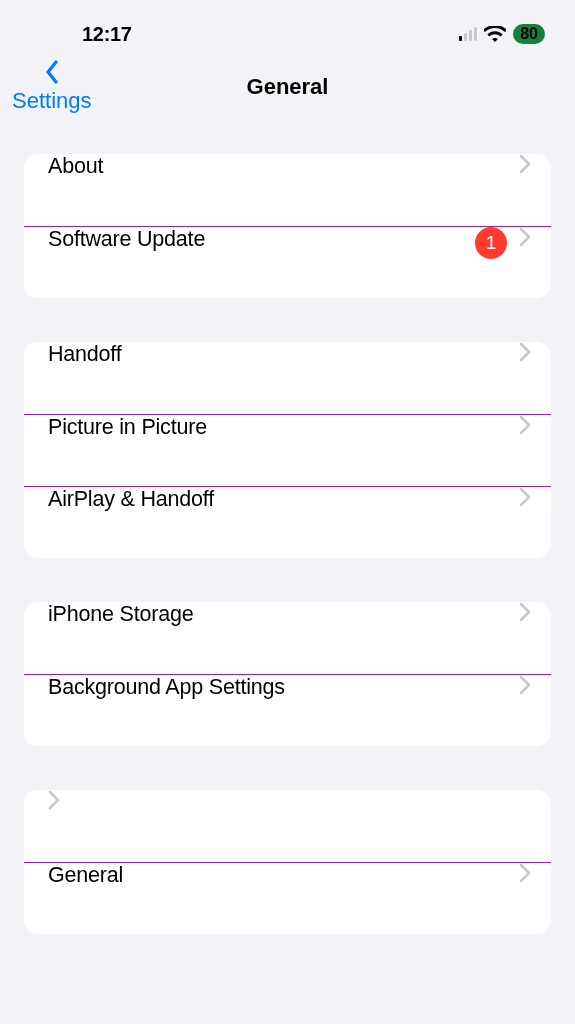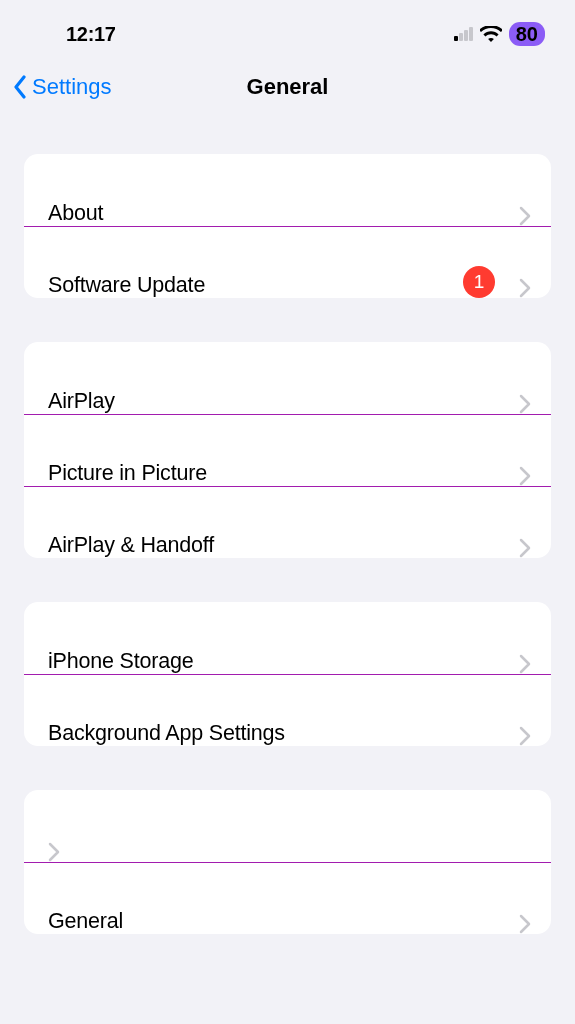--- a/index.html
+++ b/index.html
@@ -21,21 +21,21 @@
       display: flex;
       justify-content: space-between;
       align-items: center;
       padding: 18px 30px 8px 30px;
       height: 58px;
     }
     .status-time {
       font-size: 20px;
       font-weight: 600;
       letter-spacing: -0.3px;
-      margin-left: 36px;
+      margin-left: 52px;
     }
     .status-right {
       display: flex;
       align-items: center;
       gap: 7px;
     }
     .cell-icon {
       display: flex;
       align-items: flex-end;
       gap: 1.5px;
@@ -46,43 +46,44 @@
       border-radius: 1px;
       background: #c7c7cc;
     }
     .cell-bar.active { background: #000; }
     .cb1 { height: 5px; }
     .cb2 { height: 8px; }
     .cb3 { height: 11px; }
     .cb4 { height: 14px; }
     .wifi-icon svg { width: 22px; height: 16px; display: block; }
     .battery-pill {
-      background: #8b5cf6;
+      background: #15803d;
       border-radius: 11px;
       padding: 2px 7px;
-      font-size: 20px;
+      font-size: 16px;
       font-weight: 700;
       display: flex;
       align-items: center;
       line-height: 1;
     }
     
     .nav-header {
       display: flex;
       align-items: center;
       height: 58px;
       position: relative;
       padding: 0 12px;
     }
     .back-button {
       display: flex;
       align-items: center;
       gap: 4px;
       color: #007aff;
       font-size: 22px;
+      flex-direction: column;
     }
     .back-chevron svg { width: 16px; height: 24px; display: block; }
     .nav-title {
       position: absolute;
       left: 50%;
       transform: translateX(-50%);
       font-size: 22px;
       font-weight: 600;
     }
     
@@ -91,24 +92,23 @@
     }
     .section {
       background: #ffffff;
       border-radius: 14px;
       margin-top: 44px;
       overflow: hidden;
     }
     .section:first-child { margin-top: 38px; }
     .row {
       display: flex;
-      align-items: flex-end;
+      align-items: flex-start;
       padding: 0 20px 0 24px;
       min-height: 72px;
-      gap: 12px;
     }
     .row + .row {
       border-top: 1px solid #a21caf;
     }
     .row-label {
       flex: 1;
       font-size: 21.5px;
       font-weight: 400;
       color: #000;
       letter-spacing: -0.2px;
@@ -181,21 +181,21 @@
       <span class="disclosure">
           <svg viewBox="0 0 12 20">
             <path fill="none" stroke="currentColor" stroke-width="2.5" stroke-linecap="round" stroke-linejoin="round" d="M2 2l8 8-8 8"></path>
           </svg>
         </span>
     </div>
   </div>
 
   <div class="section">
     <div class="row">
-      <div class="row-label">AirPlay</div>
+      <div class="row-label">Handoff</div>
       <span class="disclosure">
           <svg viewBox="0 0 12 20">
             <path fill="none" stroke="currentColor" stroke-width="2.5" stroke-linecap="round" stroke-linejoin="round" d="M2 2l8 8-8 8"></path>
           </svg>
         </span>
     </div>
     <div class="row">
       <div class="row-label">Picture in Picture</div>
       <span class="disclosure">
           <svg viewBox="0 0 12 20">

